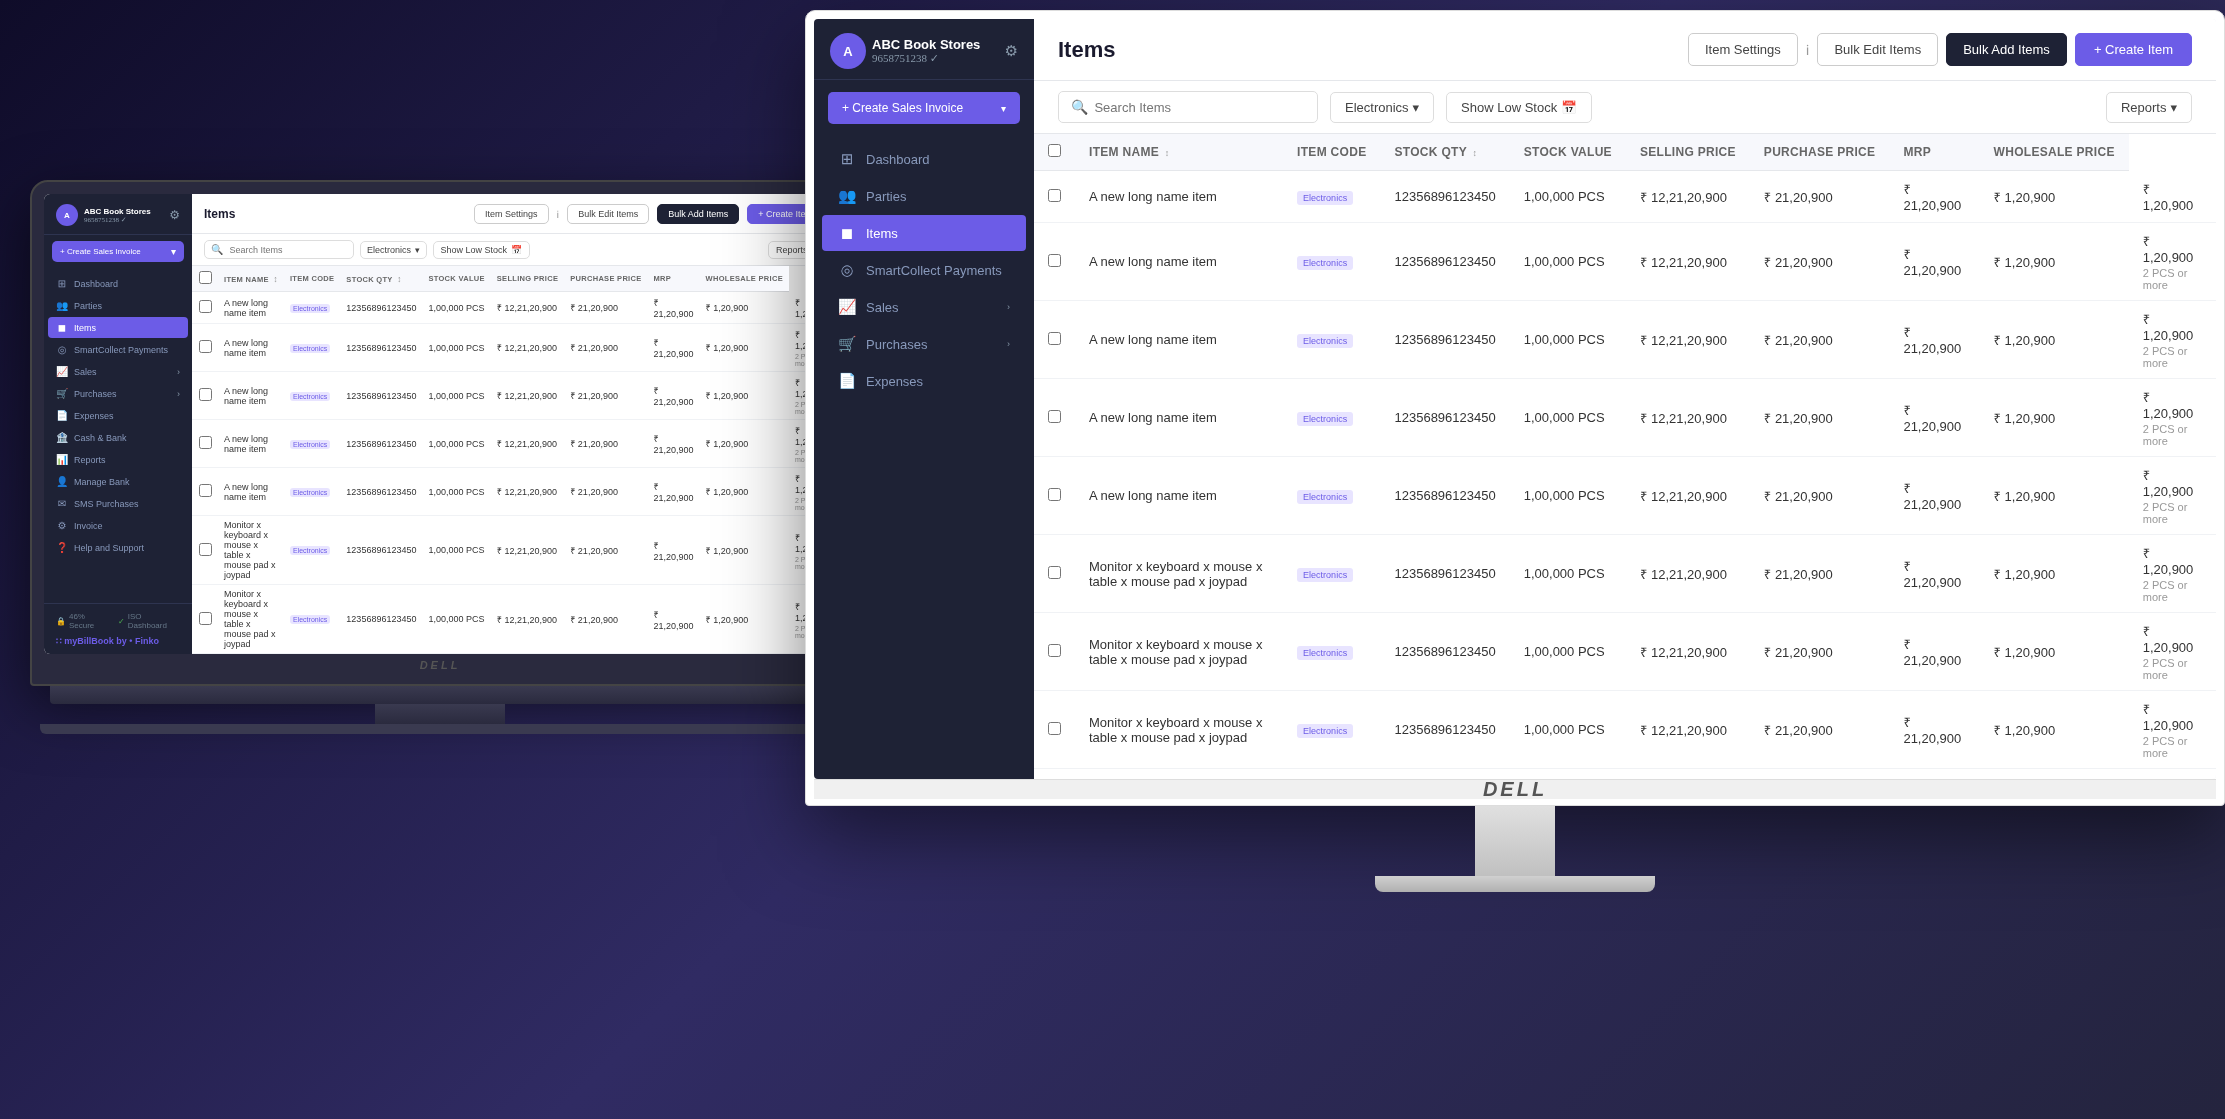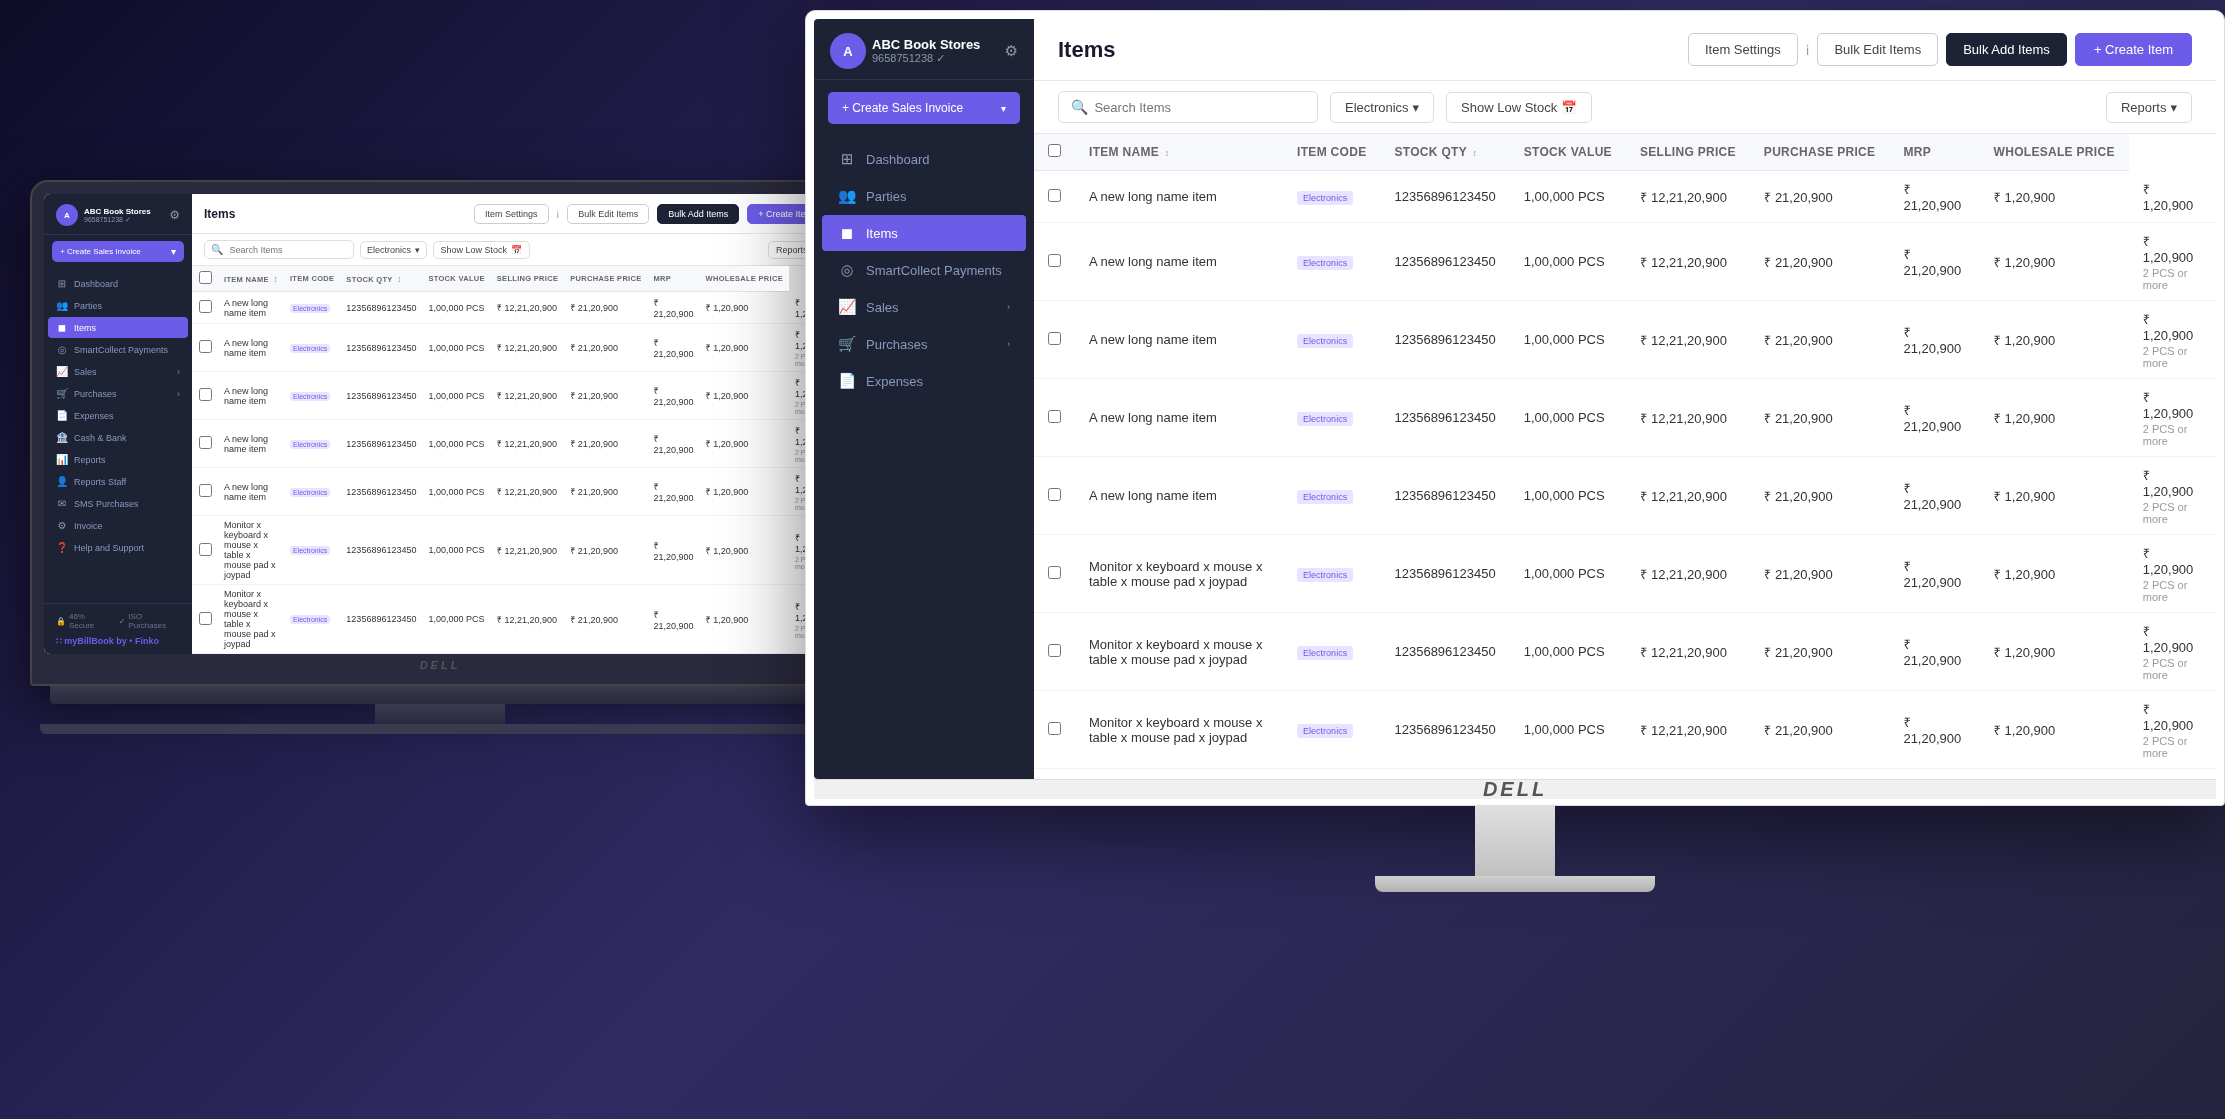--- a/index.html
+++ b/index.html
@@ -165,21 +165,21 @@
 
     .company-avatar-sm {
       width: 22px;
       height: 22px;
       font-size: 8px;
     }
 
     .company-info { flex: 1; min-width: 0; }
     .company-name { font-size: 10px; font-weight: 600; color: #fff; white-space: nowrap; overflow: hidden; text-overflow: ellipsis; }
     .company-name-sm { font-size: 8px; }
-    .company-phone { font-size: 9px; color: #8899aa; }
+    .company-phone { font-size: 9px; color: #8899aa; font-family: Liberation Serif, serif; }
     .company-phone-sm { font-size: 7px; }
     .gear-icon { color: #8899aa; font-size: 12px; cursor: pointer; }
 
     .create-invoice-btn {
       margin: 8px 10px;
       background: #6c5ce7;
       color: #fff;
       border: none;
       border-radius: 5px;
       padding: 6px 10px;
@@ -582,21 +582,21 @@
           <div class="nav-item nav-item-sm">
             <span class="nav-icon">🏦</span>
             <span>Cash &amp; Bank</span>
           </div>
           <div class="nav-item nav-item-sm">
             <span class="nav-icon">📊</span>
             <span>Reports</span>
           </div>
           <div class="nav-item nav-item-sm">
             <span class="nav-icon">👤</span>
-            <span>Reports Staff</span>
+            <span>Manage Bank</span>
           </div>
           <div class="nav-item nav-item-sm">
             <span class="nav-icon">✉</span>
             <span>SMS Purchases</span>
           </div>
           <div class="nav-item nav-item-sm">
             <span class="nav-icon">⚙</span>
             <span>Invoice</span>
           </div>
           <div class="nav-item nav-item-sm">
@@ -605,21 +605,21 @@
           </div>
         </nav>
         <div class="sidebar-footer" style="font-size:7px;">
           <div class="secure-badges">
             <div class="badge-item">
               <span class="badge-icon">🔒</span>
               <span>46% Secure</span>
             </div>
             <div class="badge-item">
               <span class="badge-icon">✓</span>
-              <span>ISO Purchases</span>
+              <span>ISO Dashboard</span>
             </div>
           </div>
           <div class="brand-logo">
             <span>∷ <span style="color:#6c5ce7;font-weight:700;">myBillBook</span> by • Finko</span>
           </div>
         </div>
       </div>
 
       <div class="main-content">
 

